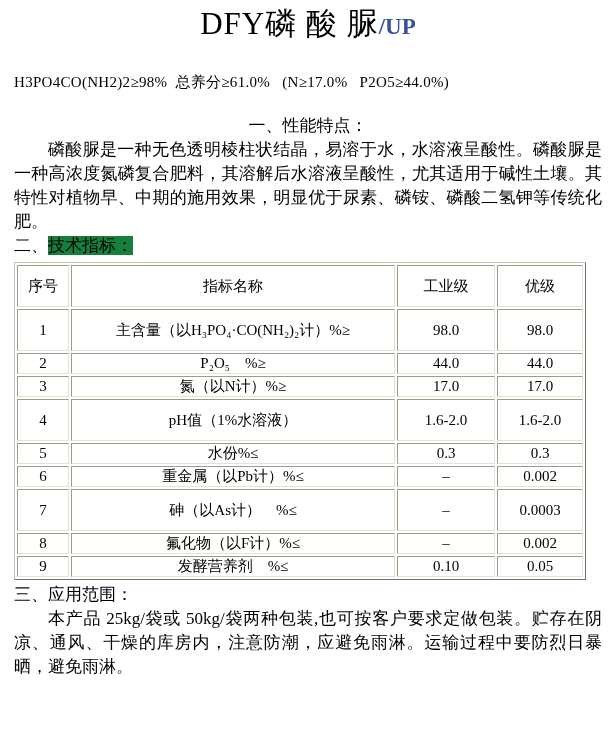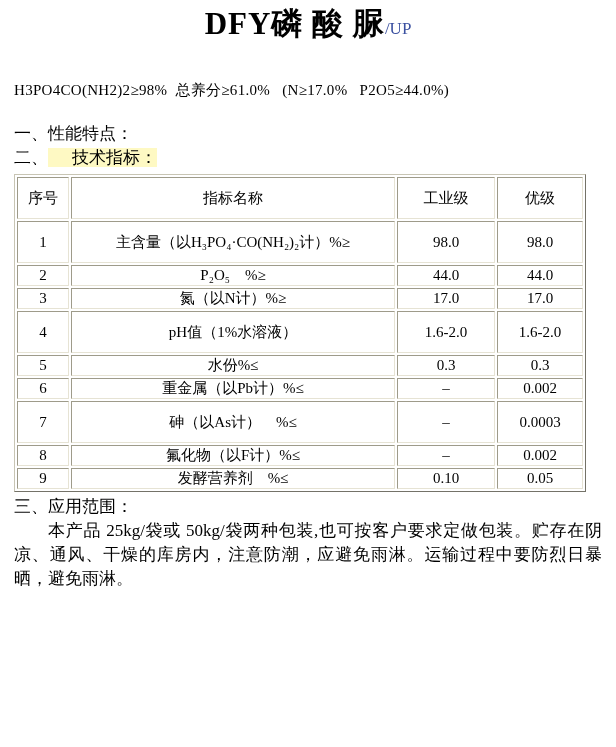--- a/index.html
+++ b/index.html
@@ -12,51 +12,51 @@
   .page{padding:2px 14px 10px 14px;}
 
   .title-wrap{
     text-align:center;
     margin-top:2px;
     line-height:40px;
     white-space:nowrap;
   }
   .doc-title{
     font-size:31px;
-    font-weight:bold;
+    font-weight:normal;
     letter-spacing:1px;
   }
   .title-suffix{
-    font-size:17px;
-    font-weight:normal;
+    font-size:23px;
+    font-weight:bold;
     color:#3a50a0;
   }
 
   .formula-line{
-    margin-top:31px;
+    margin-top:23px;
     font-size:15px;
     line-height:20px;
     white-space:pre-wrap;
     letter-spacing:0.3px;
   }
 
   .sec-heading{
     font-size:17px;
     line-height:24px;
     margin-top:0;
   }
-  .sec-heading.first{margin-top:22px;}
+  .sec-heading.first{margin-top:22px;text-align:center;}
   .para{
     font-size:17px;
     line-height:24px;
     text-indent:2em;
     text-align:justify;
     margin:0;
   }
-  .hl{background:#fef9c3;padding-left:24px;}
+  .hl{background:#15803d;}
 
   table.spec{
     border-collapse:separate;
     border-spacing:2px;
     border:1px outset #c8c5b4;
     width:560px;
     margin-top:4px;
     table-layout:fixed;
   }
   table.spec td,table.spec th{
@@ -83,20 +83,21 @@
 
 <div class="page">
 
   <div class="title-wrap">
     <span class="doc-title">DFY磷 酸 脲</span><span class="title-suffix">/UP</span>
   </div>
 
   <div class="formula-line">H3PO4CO(NH2)2≥98%  总养分≥61.0%   (N≥17.0%   P2O5≥44.0%)</div>
 
   <div class="sec-heading first">一、性能特点：</div>
+  <p class="para">磷酸脲是一种无色透明棱柱状结晶，易溶于水，水溶液呈酸性。磷酸脲是一种高浓度氮磷复合肥料，其溶解后水溶液呈酸性，尤其适用于碱性土壤。其特性对植物早、中期的施用效果，明显优于尿素、磷铵、磷酸二氢钾等传统化肥。</p>
 
   <div class="sec-heading"><span>二、</span><span class="hl">技术指标：</span></div>
 
   <table class="spec">
     <colgroup>
       <col class="c-no">
         <col class="c-name">
         <col class="c-ind">
         <col class="c-pre">
     </colgroup>

